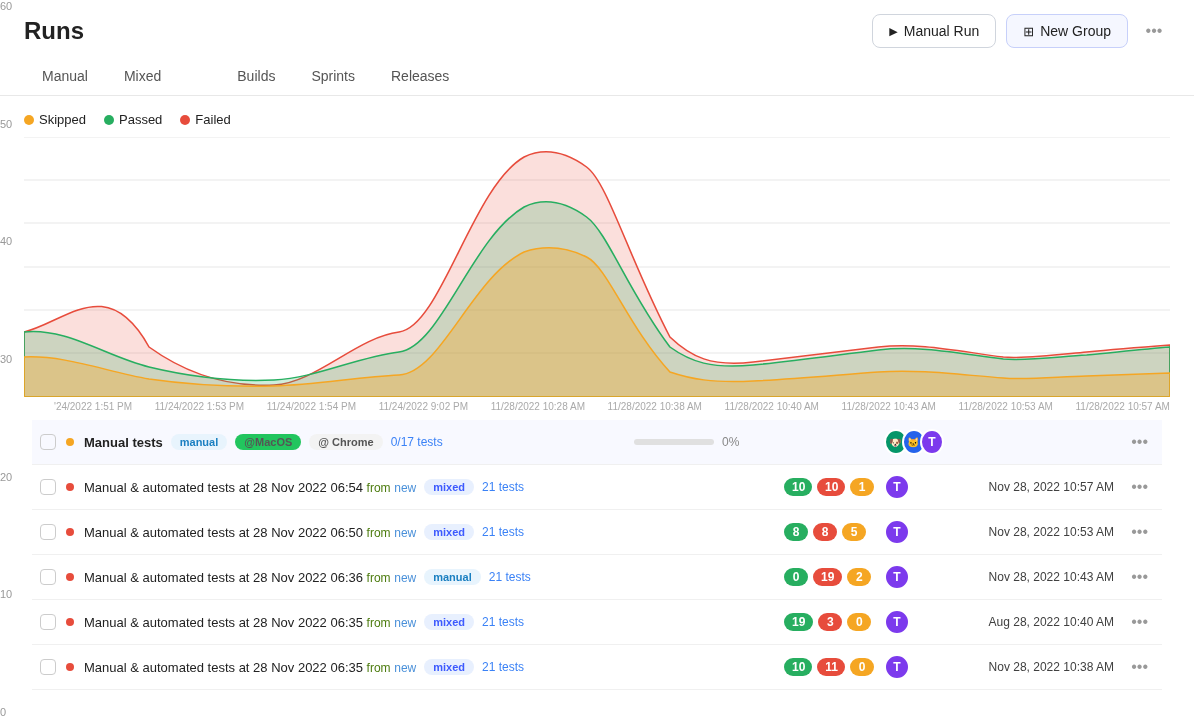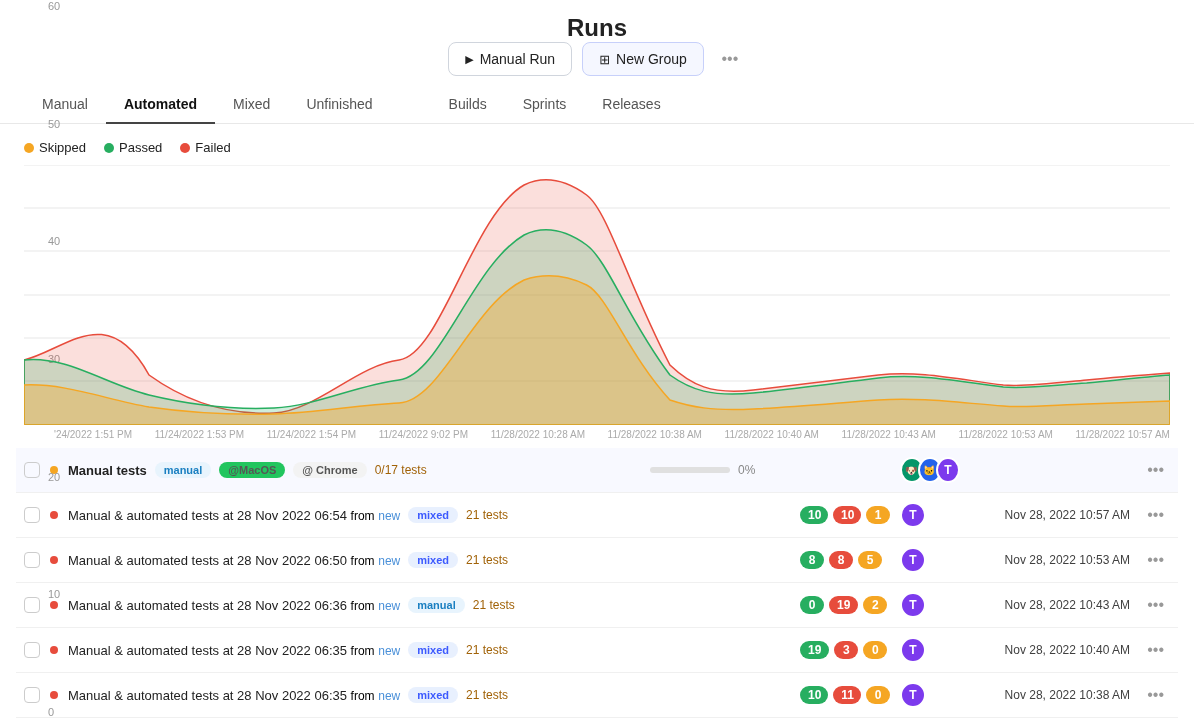--- a/index.html
+++ b/index.html
@@ -1,19 +1,19 @@
 <!DOCTYPE html>
 <html><head>
   <meta charset="utf-8">
   <style>
     * { box-sizing: border-box; margin: 0; padding: 0; }
     body { font-family: -apple-system, BlinkMacSystemFont, 'Segoe UI', sans-serif; background: #fff; color: #222; font-size: 14px; width: 1194px; height: 720px; overflow: hidden; }
 
     
-    .header { display: flex; align-items: center; justify-content: space-between; padding: 14px 24px 10px; flex-direction: column; }
+    .header { display: flex; align-items: center; justify-content: space-between; padding: 14px 24px 10px; }
     .page-title { font-size: 24px; font-weight: 700; }
     .header-actions { display: flex; align-items: center; gap: 10px; }
     .btn { display: flex; align-items: center; gap: 6px; border: 1.5px solid #d0d5dd; border-radius: 8px; padding: 8px 16px; background: #fff; cursor: pointer; font-size: 14px; font-weight: 500; color: #222; }
     .btn-icon { width: 32px; height: 32px; border: 1.5px solid #d0d5dd; border-radius: 8px; background: #fff; display: flex; align-items: center; justify-content: center; cursor: pointer; }
     .btn-new-group { background: #f5f7ff; border-color: #c7d0fa; }
 
     
     .tabs { display: flex; align-items: center; border-bottom: 1px solid #e8e8e8; padding: 0 24px; gap: 0; }
     .tab { padding: 10px 18px; cursor: pointer; font-size: 14px; color: #555; border-bottom: 2px solid transparent; margin-bottom: -1px; }
     .tab.active { color: #111; font-weight: 600; border-bottom: 2px solid #444; }
@@ -21,35 +21,35 @@
 
     
     .chart-container { padding: 16px 24px 8px; }
     .legend { display: flex; gap: 18px; margin-bottom: 10px; align-items: center; }
     .legend-item { display: flex; align-items: center; gap: 5px; font-size: 13px; }
     .legend-dot { width: 10px; height: 10px; border-radius: 50%; }
     .y-labels { position: absolute; left: 0; top: 0; height: 100%; display: flex; flex-direction: column; justify-content: space-between; font-size: 11px; color: #999; padding-bottom: 2px; }
     .x-labels { display: flex; justify-content: space-between; font-size: 10px; color: #aaa; padding: 4px 0 0 30px; }
 
     
-    .run-list { padding: 0 16px; }
+    .run-list { padding: 0 32px; }
     .run-row { display: flex; align-items: center; padding: 9px 8px; border-bottom: 1px solid #f0f0f0; gap: 10px; }
     .run-check { width: 16px; height: 16px; border: 1.5px solid #ccc; border-radius: 4px; cursor: pointer; flex-shrink: 0; }
     .run-dot { width: 8px; height: 8px; border-radius: 50%; background: #e74c3c; flex-shrink: 0; }
     .run-dot.orange { background: #f5a623; }
     .run-info { flex: 1; display: flex; align-items: center; gap: 8px; flex-wrap: nowrap; }
     .run-title { font-size: 13px; font-weight: 500; white-space: nowrap; }
-    .run-title .from { font-weight: 400; color: #000000; font-size: 12px; }
+    .run-title .from { font-weight: 400; color: #4d7c0f; font-size: 12px; }
     .run-title .from-new { color: #4a90d9; font-size: 12px; }
     .badge { border-radius: 12px; padding: 2px 9px; font-size: 11px; font-weight: 600; white-space: nowrap; }
     .badge-manual { background: #e8f4fd; color: #1a7fc1; }
     .badge-mixed { background: #e8f0fe; color: #3d5afe; }
     .badge-macos { background: #22c55e; color: #555; }
     .badge-chrome { background: #f3f3f3; color: #555; }
-    .run-tests { font-size: 12px; color: #a16207; white-space: nowrap; }
+    .run-tests { font-size: 12px; color: #3b82f6; white-space: nowrap; }
 
     .run-progress { display: flex; align-items: center; gap: 8px; width: 140px; flex-shrink: 0; }
     .progress-bar-bg { width: 80px; height: 6px; background: #e0e0e0; border-radius: 3px; overflow: hidden; }
     .progress-bar-fill { height: 100%; border-radius: 3px; }
     .progress-pct { font-size: 12px; color: #888; }
 
     .run-badges { display: flex; gap: 5px; width: 90px; flex-shrink: 0; align-items: center; }
     .count-badge { border-radius: 12px; padding: 2px 8px; font-size: 12px; font-weight: 600; color: #fff; min-width: 24px; text-align: center; }
     .count-green { background: #27ae60; }
     .count-red { background: #e74c3c; }
@@ -84,23 +84,21 @@
       <span>New Group</span>
     </button>
     <button class="btn-icon dots-btn">
       <span>•••</span>
     </button>
   </div>
 </div>
 
 <div class="tabs">
   <div class="tab">Manual</div>
-  <div class="tab active">Automated</div>
   <div class="tab">Mixed</div>
-  <div class="tab">Unfinished</div>
   <div class="tab-spacer"></div>
   <div class="tab">Builds</div>
   <div class="tab">Sprints</div>
   <div class="tab">Releases</div>
 </div>
 
 <div class="chart-container">
   <div class="legend">
     <div class="legend-item">
       <div class="legend-dot" style="background:#f5a623;"></div>
@@ -110,21 +108,21 @@
       <div class="legend-dot" style="background:#27ae60;"></div>
       <span>Passed</span>
     </div>
     <div class="legend-item">
       <div class="legend-dot" style="background:#e74c3c;"></div>
       <span>Failed</span>
     </div>
   </div>
 
   <div style="display:flex; gap:0;">
-    <div class="y-labels" style="width:30px;padding-left:48px;">
+    <div class="y-labels" style="width:30px;">
       <span>60</span>
       <span>50</span>
       <span>40</span>
       <span>30</span>
       <span>20</span>
       <span>10</span>
       <span>0</span>
     </div>
     <div style="flex:1; position:relative;">
       <svg viewBox="0 0 1100 260" preserveAspectRatio="none" style="width:100%; height:260px; display:block;">
@@ -284,21 +282,21 @@
     </div>
     <div class="run-progress"></div>
     <div class="run-badges">
       <span class="count-badge count-green">19</span>
       <span class="count-badge count-red">3</span>
       <span class="count-badge count-orange">0</span>
     </div>
     <div class="run-avatars">
       <div class="avatar avatar-t">T</div>
     </div>
-    <div class="run-time">Nov 28, 2022 10:40 AM</div>
+    <div class="run-time">Aug 28, 2022 10:40 AM</div>
     <div class="run-menu">
       <button class="dots-btn">•••</button>
     </div>
   </div>
 
   <div class="run-row">
     <div class="run-check"></div>
     <div class="run-dot"></div>
     <div class="run-info">
       <span class="run-title">Manual &amp; automated tests at 28 Nov 2022 06:35 <span class="from">from</span> <span class="from-new">new</span></span>

